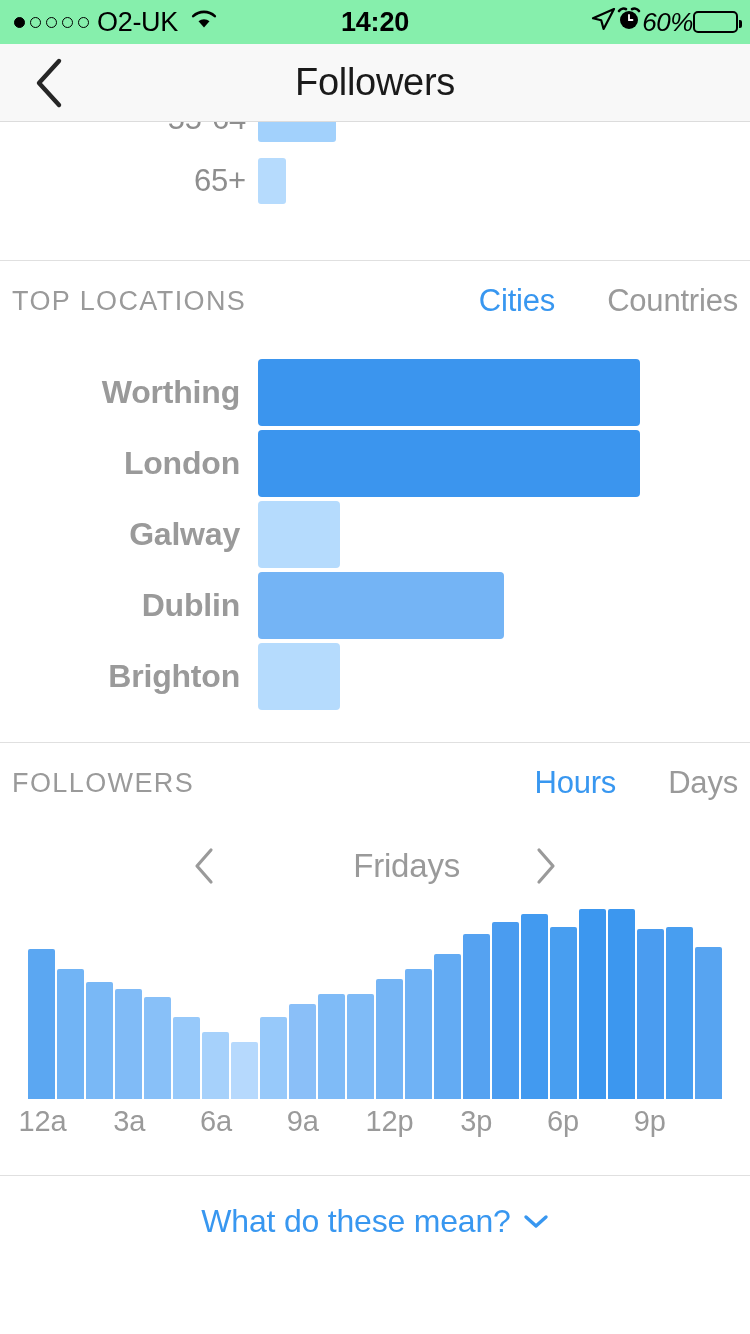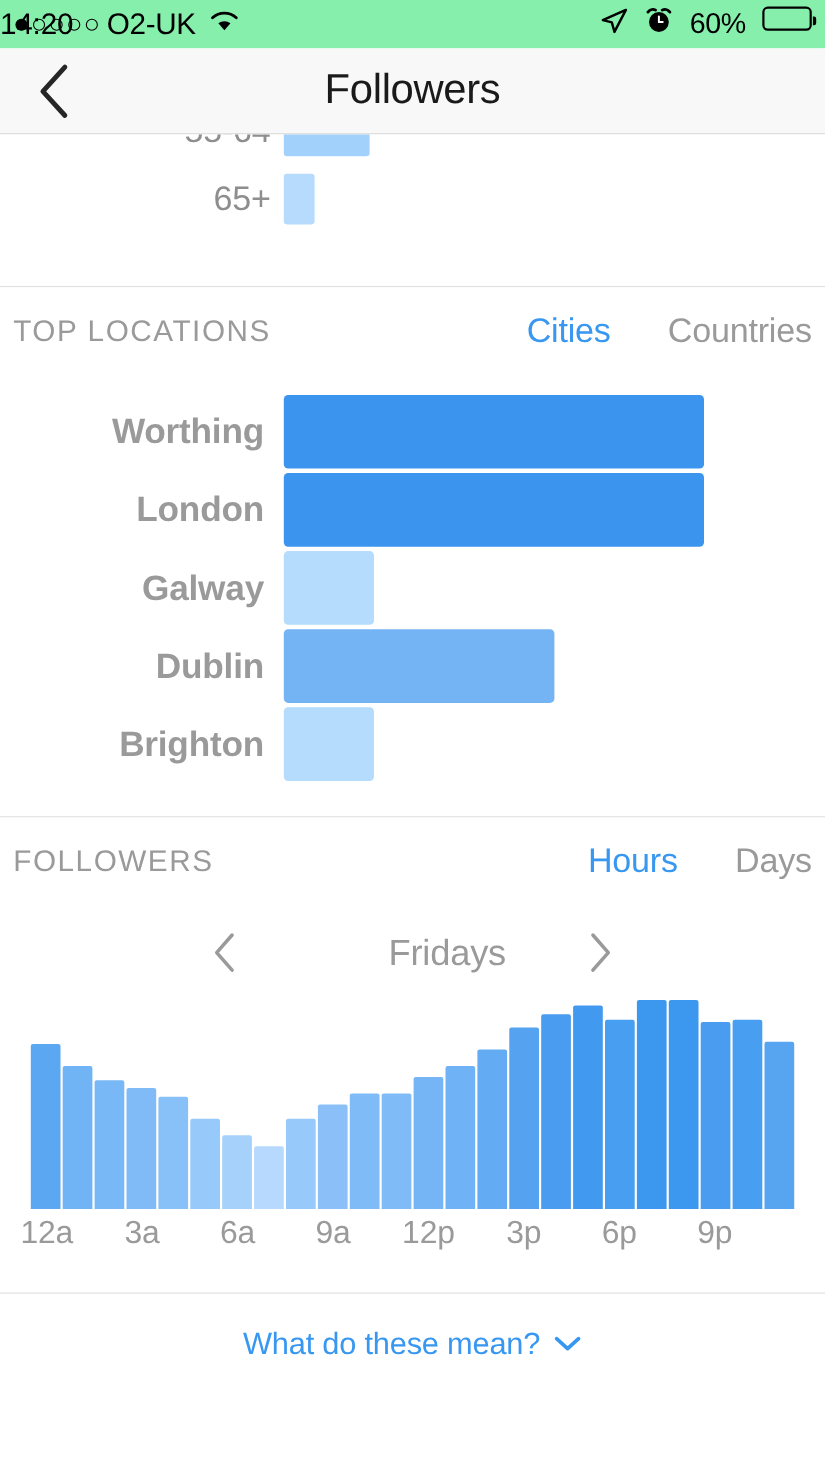--- a/index.html
+++ b/index.html
@@ -19,24 +19,24 @@
     display:flex; align-items:center;
     font-size:26px; color:#000; font-weight:600;
   }
   .sb-left { position:absolute; left:14px; display:flex; align-items:center; gap:8px; }
   .dots { display:flex; align-items:center; gap:5px; }
   .dot { width:11px; height:11px; border-radius:50%; border:1.6px solid #000; }
   .dot.filled { background:#000; }
   .carrier { font-size:27px; letter-spacing:-0.3px; font-weight:500; }
   .wifi { margin-left:3px; }
   .sb-center {
-    position:absolute; left:0; width:750px; 
-    font-size:27px; font-weight:400; letter-spacing:-0.2px;
-  }
-  .sb-right { position:absolute; right:12px; display:flex; align-items:flex-start; gap:15px; }
+    position:absolute; left:0; width:750px; text-align:center;
+    font-size:27px; font-weight:700; letter-spacing:-0.2px;
+  }
+  .sb-right { position:absolute; right:12px; display:flex; align-items:center; gap:0;font-style:italic; }
   .batt-pct { font-size:26px; font-weight:500; letter-spacing:-0.4px; }
   .batt {
     position:relative; width:45px; height:22px;
     border:2px solid #000; border-radius:5px; padding:2px;
   }
   .batt::after{
     content:""; position:absolute; right:-6px; top:7px;
     width:3px; height:8px; background:#000; border-radius:0 2px 2px 0;
   }
   .batt-fill { height:100%; background:#000; border-radius:2px; }
@@ -114,21 +114,21 @@
     transform:translateX(-50%); top:0;
   }
 
   .footer-link-wrap {
     border-top:1px solid #e0e0e0;
     height:92px; display:flex; align-items:center; justify-content:center;
     margin-top:18px;
   }
   .footer-link {
     display:flex; align-items:center; gap:12px;
-    font-size:28px; color:#3897f0; letter-spacing:-0.2px;justify-content:center;
+    font-size:32px; color:#3897f0; letter-spacing:-0.2px;justify-content:center;
   }
 </style>
 </head>
 <body>
 
 <div id="app">
 
   <div class="statusbar">
     <div class="sb-left">
       <div class="dots">

